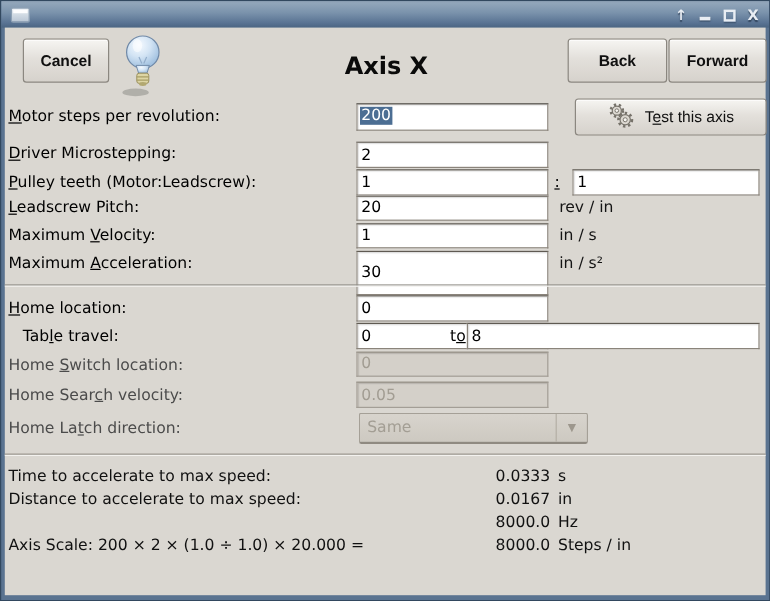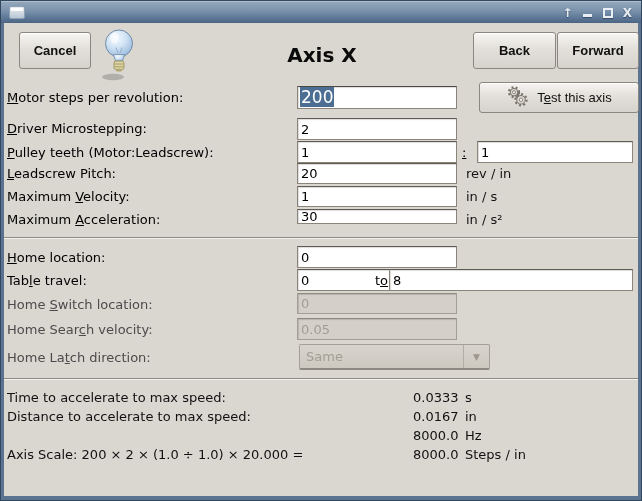--- a/index.html
+++ b/index.html
@@ -67,21 +67,21 @@
     border:1px solid #8a847b;border-top-color:#5f5a52;
     box-shadow:inset 1px 1px 1px rgba(0,0,0,.14);
     font-family:"DejaVu Sans","Liberation Sans",sans-serif;
     font-size:13px;color:#000;padding:0 3px;margin:0;
   }
   .input:disabled{background:#d4d0c9;color:#a29d93;border-color:#a39e96;border-top-color:#8f8a81;}
   .faux-input{
     position:absolute;background:#ffffff;
     border:1px solid #8a847b;border-top-color:#4e4a43;
     box-shadow:inset 1px 1px 1px rgba(0,0,0,.14);
-    font-size:17px;color:#fff;padding:1px 2px;line-height:18px;
+    font-size:13px;color:#fff;padding:1px 2px;line-height:18px;
   }
   .sel{background:#4c6e93;color:#ffffff;padding:0 1px;}
   .unit{position:absolute;font-size:13px;color:#141414;white-space:nowrap;line-height:16px;}
   .mid-label{position:absolute;font-size:13px;color:#000;line-height:16px;}
   .sep{
     position:absolute;left:3px;right:3px;height:2px;
     border-top:1px solid #8e8a83;border-bottom:1px solid #f3f2ef;
   }
   .combo{
     position:absolute;left:298px;top:343px;width:191px;height:26px;
@@ -179,29 +179,29 @@
 
   <label class="lbl" style="top:165px;"><span></span><span class="mn">L</span><span>eadscrew Pitch:</span></label>
   <input class="input" style="left: 296px; top: 162px; width: 160px; height: 21px;" value="20">
   <span class="unit" style="left:465px;top:165px;">rev / in</span>
 
   <label class="lbl" style="top:188px;"><span>Maximum </span><span class="mn">V</span><span>elocity:</span></label>
   <input class="input" style="left: 296px; top: 185px; width: 160px; height: 21px;" value="1">
   <span class="unit" style="left:465px;top:188px;">in / s</span>
 
   <label class="lbl" style="top:211px;"><span>Maximum </span><span class="mn">A</span><span>cceleration:</span></label>
-  <input class="input" style="left: 296px; top: 208px; width: 160px; height: 15px;" value="30">
+  <input class="input" style="left: 296px; top: 208px; width: 160px; height: 37px;" value="30">
   <span class="unit" style="left:465px;top:211px;">in / s²</span>
 
   <div class="sep" style="top:236px;"></div>
 
   <label class="lbl" style="top:249px;"><span></span><span class="mn">H</span><span>ome location:</span></label>
   <input class="input" style="left: 296px; top: 245px; width: 160px; height: 22px;" value="0">
 
-  <label class="lbl" style="top:272px;"><span>Tab</span><span class="mn">l</span><span>e travel:</span></label>
+  <label class="lbl" style="top:272px;margin-left:12px;"><span>Tab</span><span class="mn">l</span><span>e travel:</span></label>
   <input class="input" style="left: 296px; top: 268px; width: 160px; height: 22px;" value="0">
   <span class="mid-label" style="left:374px;top:272px;"><span>t</span><span class="mn">o</span></span>
   <input class="input" style="left: 388px; top: 268px; width: 244px; height: 22px;" value="8">
 
   <label class="lbl dim" style="top:296px;"><span>Home </span><span class="mn">S</span><span>witch location:</span></label>
   <input class="input" disabled="" style="left: 296px; top: 292px; width: 160px; height: 21px;" value="0">
 
   <label class="lbl dim" style="top:321px;"><span>Home Sear</span><span class="mn">c</span><span>h velocity:</span></label>
   <input class="input" disabled="" style="left: 296px; top: 317px; width: 160px; height: 22px;" value="0.05">
 

